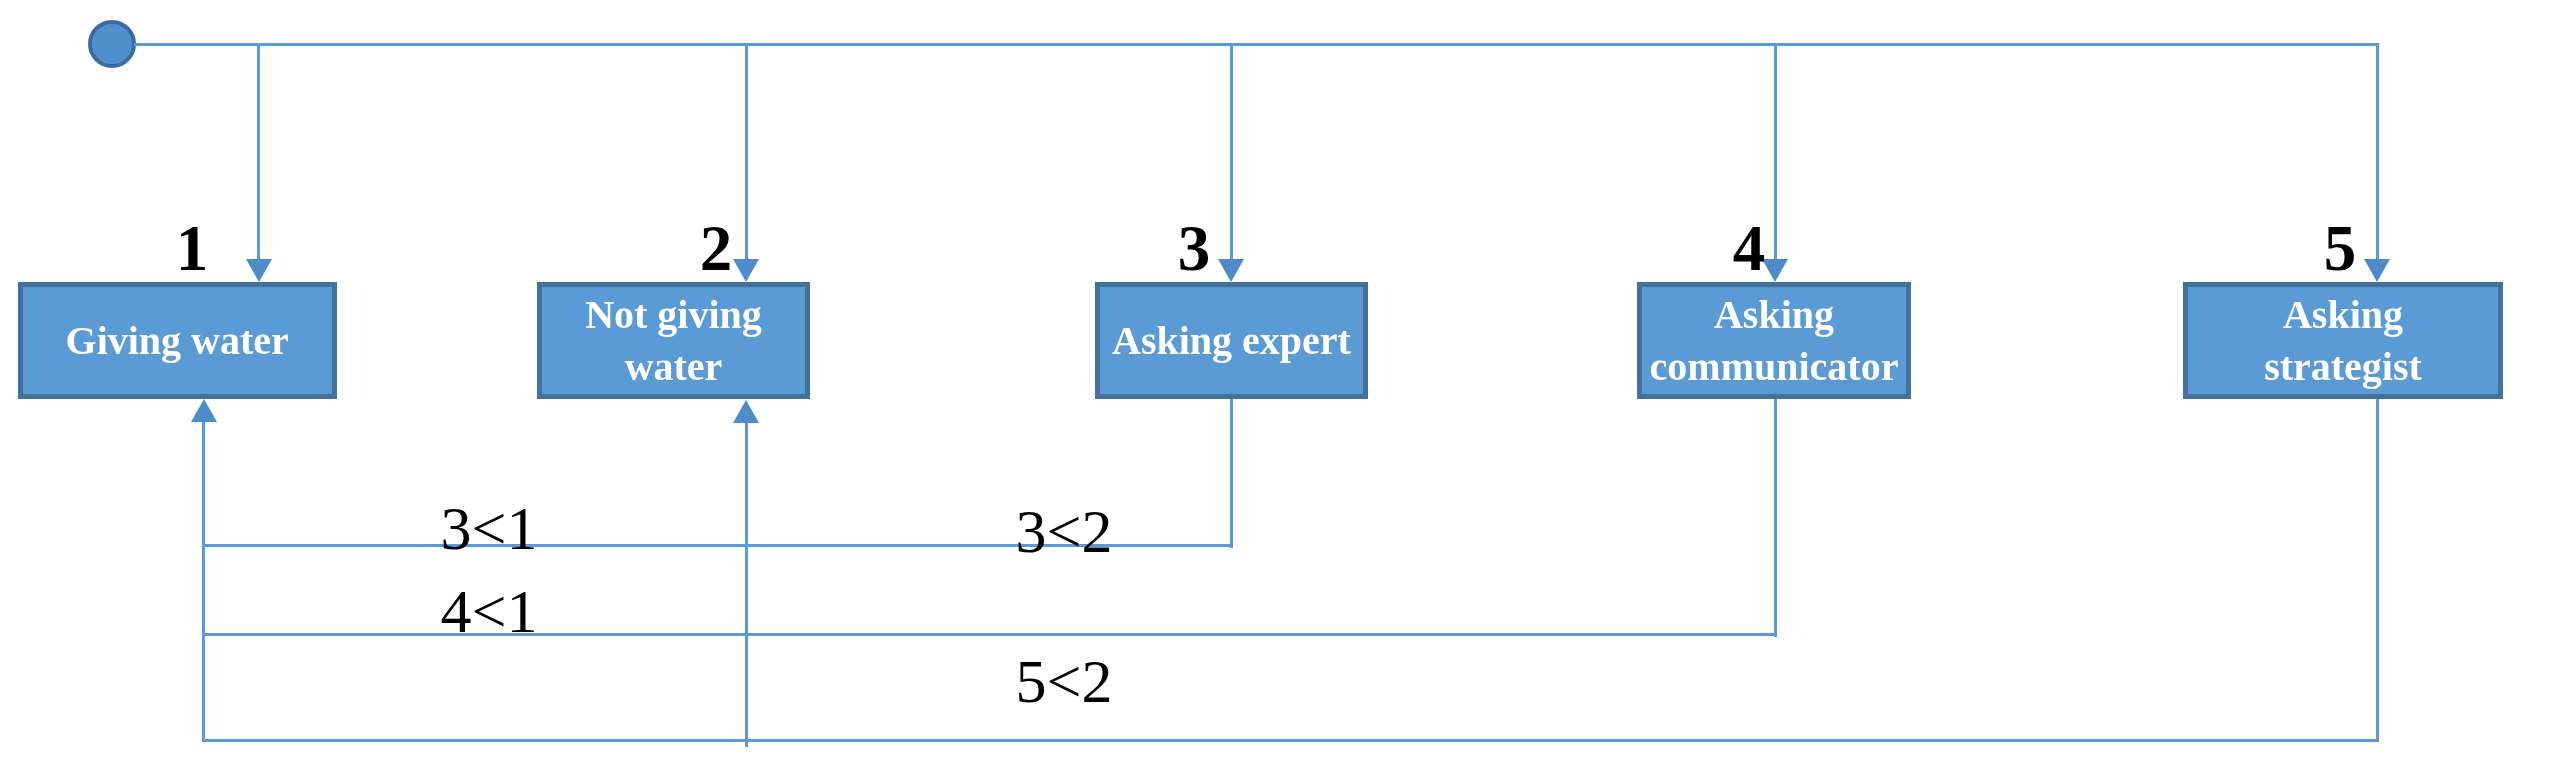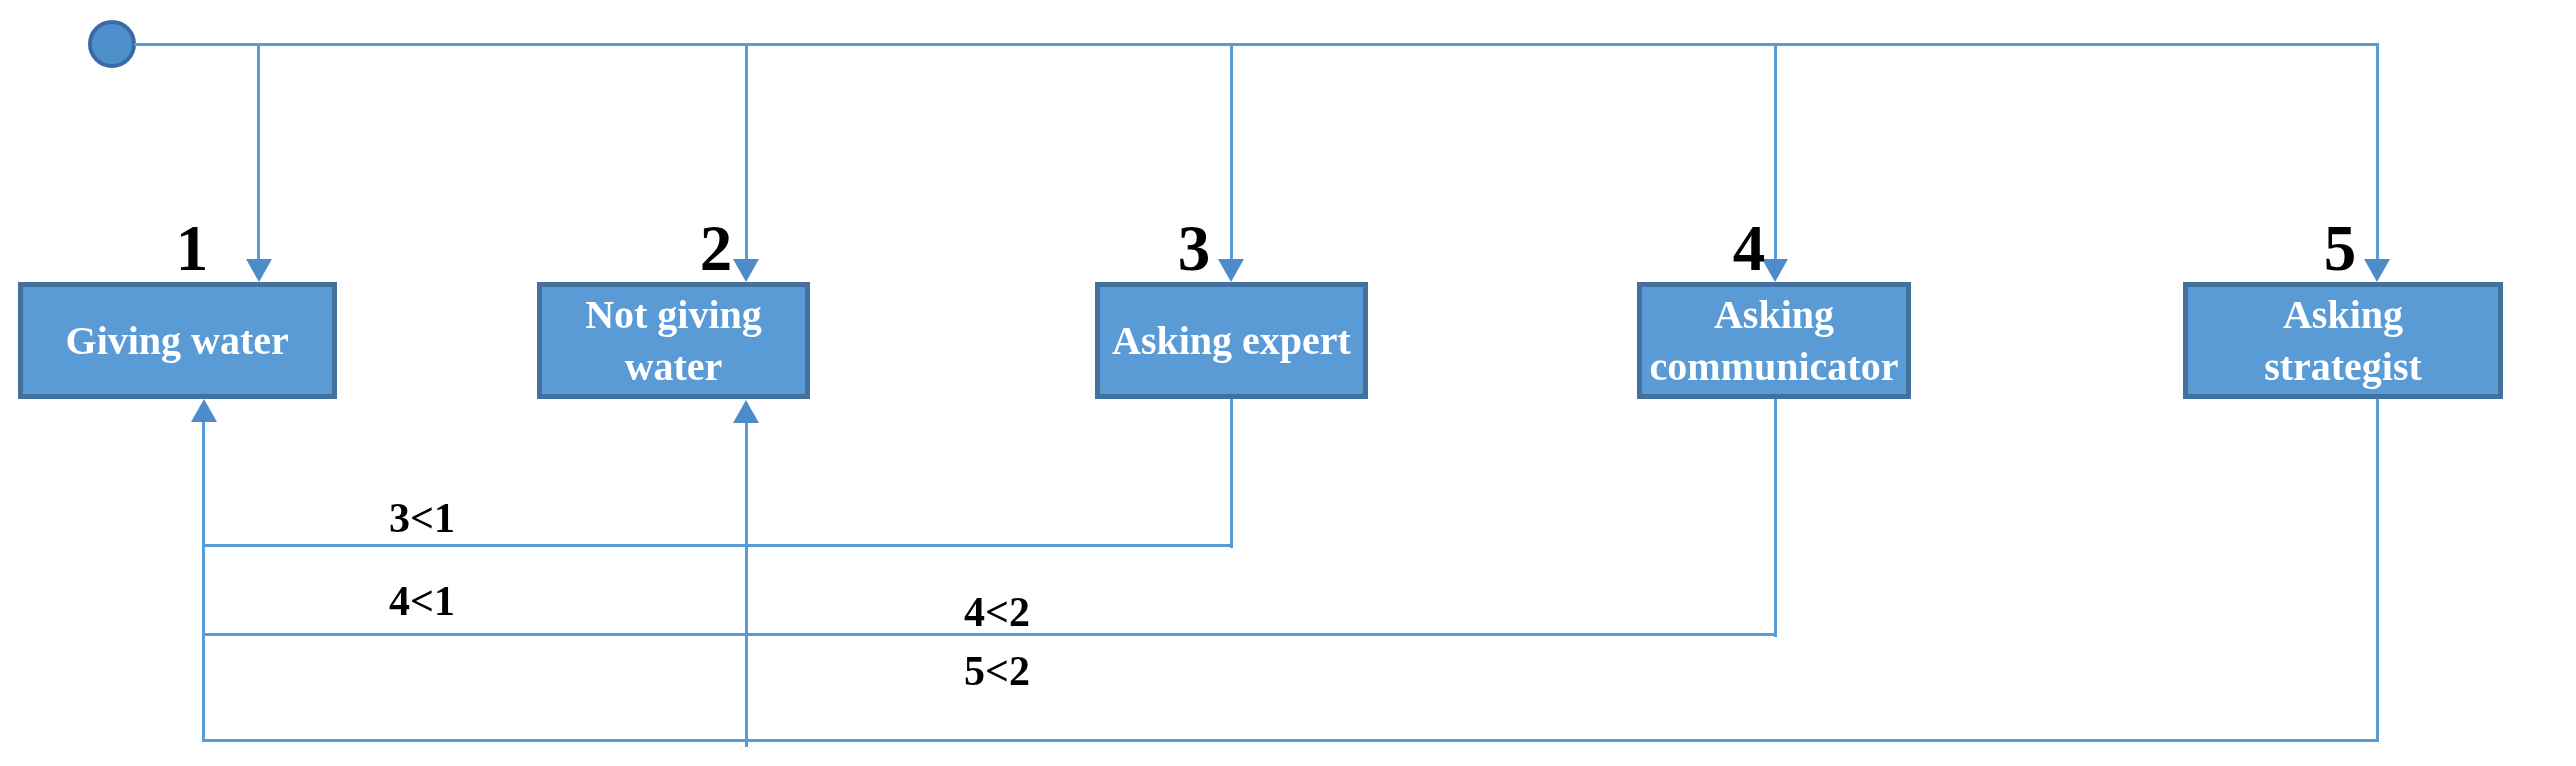--- a/index.html
+++ b/index.html
@@ -23,22 +23,22 @@
     border-radius:50%;background:#4f90cc;border:4.6px solid #3a6aa5;box-sizing:border-box;}
   
   .abox{position:absolute;top:282px;height:117px;background:#5b9bd5;
     border:5.4px solid #41719c;box-sizing:border-box;
     display:flex;align-items:center;justify-content:center;}
   .abox .lbl{color:#ffffff;font-weight:bold;font-size:40px;line-height:1.3;
     text-align:center;white-space:pre-line;}
   
   .num{position:absolute;width:92px;text-align:center;color:#000;
     font-weight:bold;font-size:65px;line-height:1;}
-  .cmp{position:absolute;width:200px;color:#000;
-    font-weight:bold;font-size:42px;line-height:1;}
+  .cmp{position:absolute;width:200px;text-align:center;color:#000;
+    font-weight:normal;font-size:62px;line-height:1;}
 </style>
 </head>
 <body>
 
 <div class="canvas">
 
   <div class="start-circle"></div>
 
   <div class="hline" style="left:134px;top:43px;width:2245px;"></div>
 
@@ -89,17 +89,17 @@
 
   <div class="vline" style="left:202px;top:417px;height:325px;"></div>
   <div class="arrow-up" style="left:191px;top:399px;"></div>
 
   <div class="vline" style="left:745px;top:419px;height:328px;"></div>
   <div class="arrow-up" style="left:733px;top:400px;"></div>
 
   <div class="cmp" style="left:389px;top:497px;">3&lt;1</div>
   <div class="cmp" style="left:389px;top:580px;">4&lt;1</div>
 
-  <div class="cmp" style="left:964px;top:591px;">4&lt;2</div>
+  <div class="cmp" style="left:964px;top:500px;">3&lt;2</div>
   <div class="cmp" style="left:964px;top:650px;">5&lt;2</div>
 
 </div>
 
 
 </body></html>

